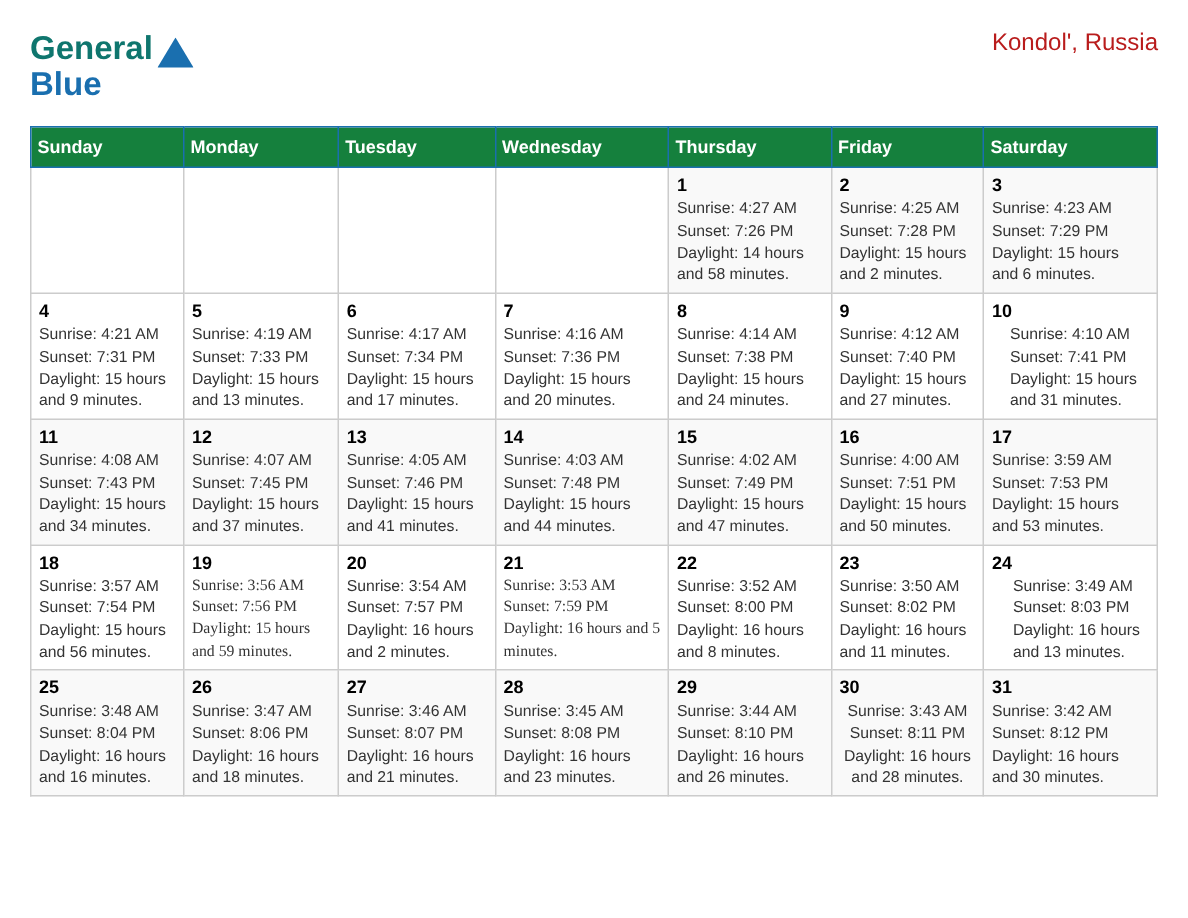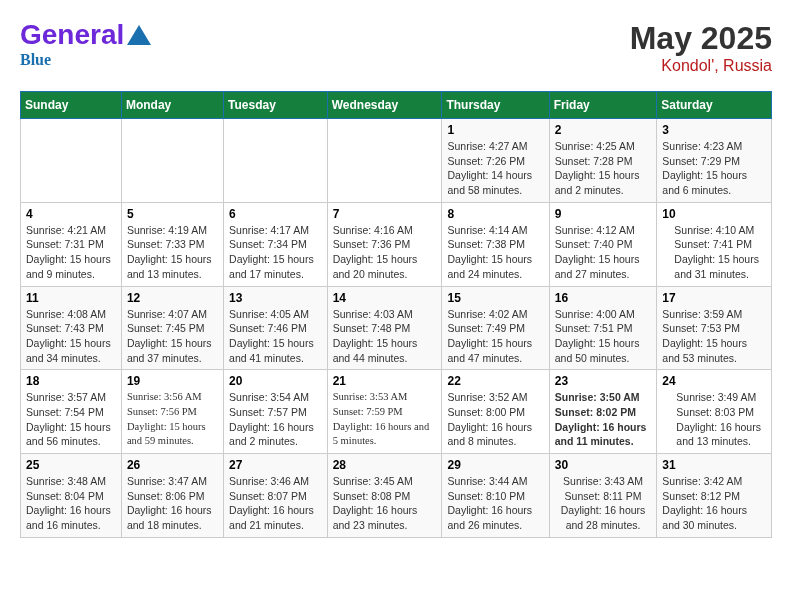--- a/index.html
+++ b/index.html
@@ -14,29 +14,28 @@
       display: flex;
       justify-content: space-between;
       align-items: flex-start;
       margin-bottom: 16px;
     }
     .logo {
       display: flex;
       align-items: center;
     }
     .logo-text-general {
-      font-size: 28px;
-      font-weight: bold;
-      color: #6d28d9;
+      font-size: 22px;
+      font-weight: bold;
+      color: #0f766e;
     }
     .logo-text-blue {
-      font-size: 16px;
+      font-size: 22px;
       font-weight: bold;
       color: #1a6faf;
-      font-family: Liberation Serif, serif;
     }
     .title-block {
       text-align: right;
     }
     .title-block h1 {
       font-size: 32px;
       font-weight: bold;
       color: #333;
     }
     .title-block h2 {
@@ -91,21 +90,20 @@
   <div class="logo">
     <div style="line-height:1.1">
       <span class="logo-text-general">General</span><br>
       <span class="logo-text-blue">Blue</span>
     </div>
     <svg width="24" height="30" viewBox="0 0 24 30" style="margin-left:3px; margin-top:-8px">
       <polygon points="12,0 24,20 0,20" fill="#1a6faf"></polygon>
     </svg>
   </div>
   <div class="title-block">
-    <h1>May 2025</h1>
     <h2>Kondol', Russia</h2>
   </div>
 </div>
 
 <table>
   <thead>
     <tr>
     <th>Sunday</th>
         <th>Monday</th>
         <th>Tuesday</th>
@@ -254,21 +252,21 @@
 Daylight: 16 hours and 5 minutes.</div>
         </td>
         <td>
           <span class="day-number">22</span>
           <div class="day-info" style="white-space: pre-line;">Sunrise: 3:52 AM
 Sunset: 8:00 PM
 Daylight: 16 hours and 8 minutes.</div>
         </td>
         <td>
           <span class="day-number">23</span>
-          <div class="day-info" style="white-space: pre-line; font-weight: bold;">Sunrise: 3:50 AM
+          <div class="day-info" style="white-space: pre-line;">Sunrise: 3:50 AM
 Sunset: 8:02 PM
 Daylight: 16 hours and 11 minutes.</div>
         </td>
         <td>
           <span class="day-number">24</span>
           <div class="day-info" style="white-space: pre-line; margin-left: 14px;">Sunrise: 3:49 AM
 Sunset: 8:03 PM
 Daylight: 16 hours and 13 minutes.</div>
         </td>
       </tr>

